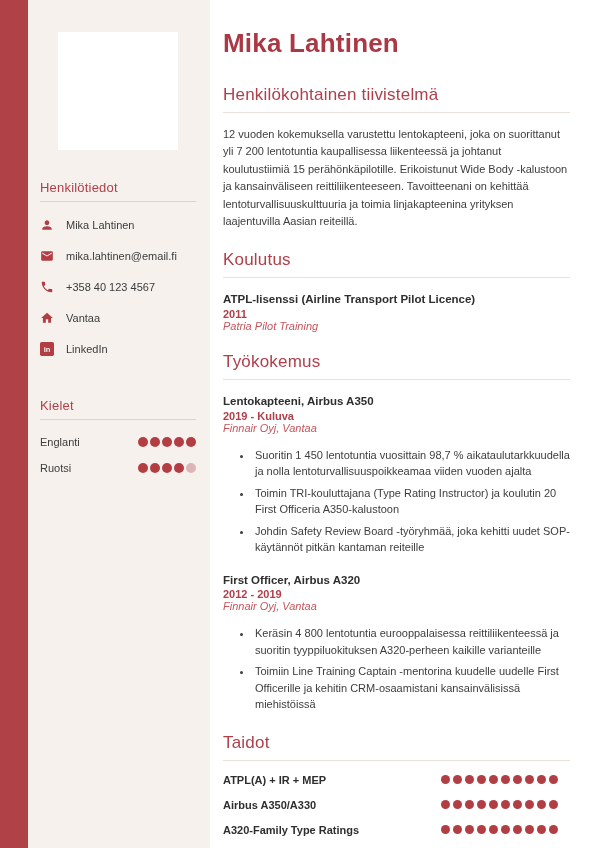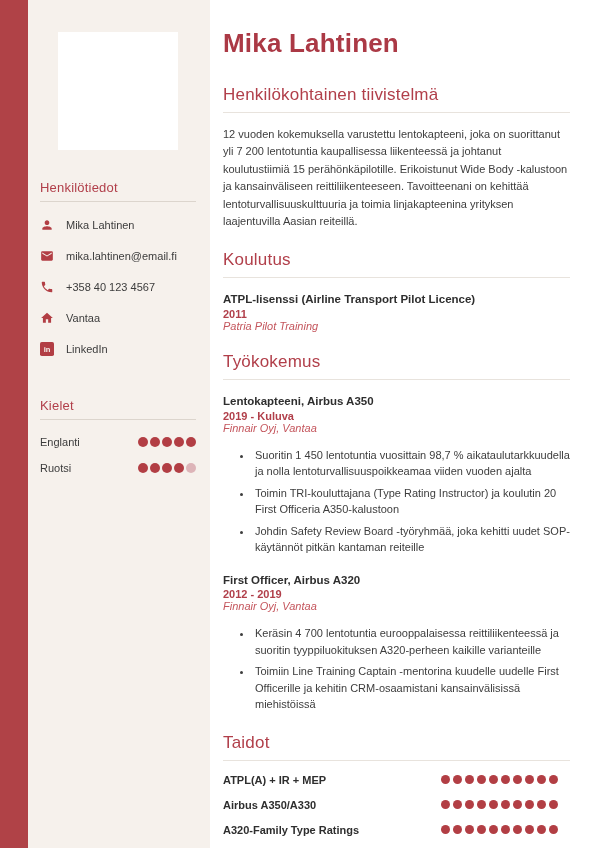--- a/index.html
+++ b/index.html
@@ -196,21 +196,21 @@
         </ul>
       </div>
 
       <div class="entry">
         <div class="entry-head">
           <div class="entry-role">First Officer, Airbus A320</div>
           <div class="entry-date">2012 - 2019</div>
         </div>
         <div class="entry-sub">Finnair Oyj, Vantaa</div>
         <ul class="bullets">
-          <li>Keräsin 4 700 lentotuntia eurooppalaisessa reittiliikenteessä ja suoritin tyyppiluokituksen A320-perheen kaikille varianteille</li>
+          <li>Keräsin 4 800 lentotuntia eurooppalaisessa reittiliikenteessä ja suoritin tyyppiluokituksen A320-perheen kaikille varianteille</li>
           <li>Toimiin Line Training Captain -mentorina kuudelle uudelle First Officerille ja kehitin CRM-osaamistani kansainvälisissä miehistöissä</li>
         </ul>
       </div>
     </section>
 
     <section class="section">
       <h2 class="section-title">Taidot</h2>
       <hr class="rule">
       <div class="skills-list">
         <div class="skill-row">

